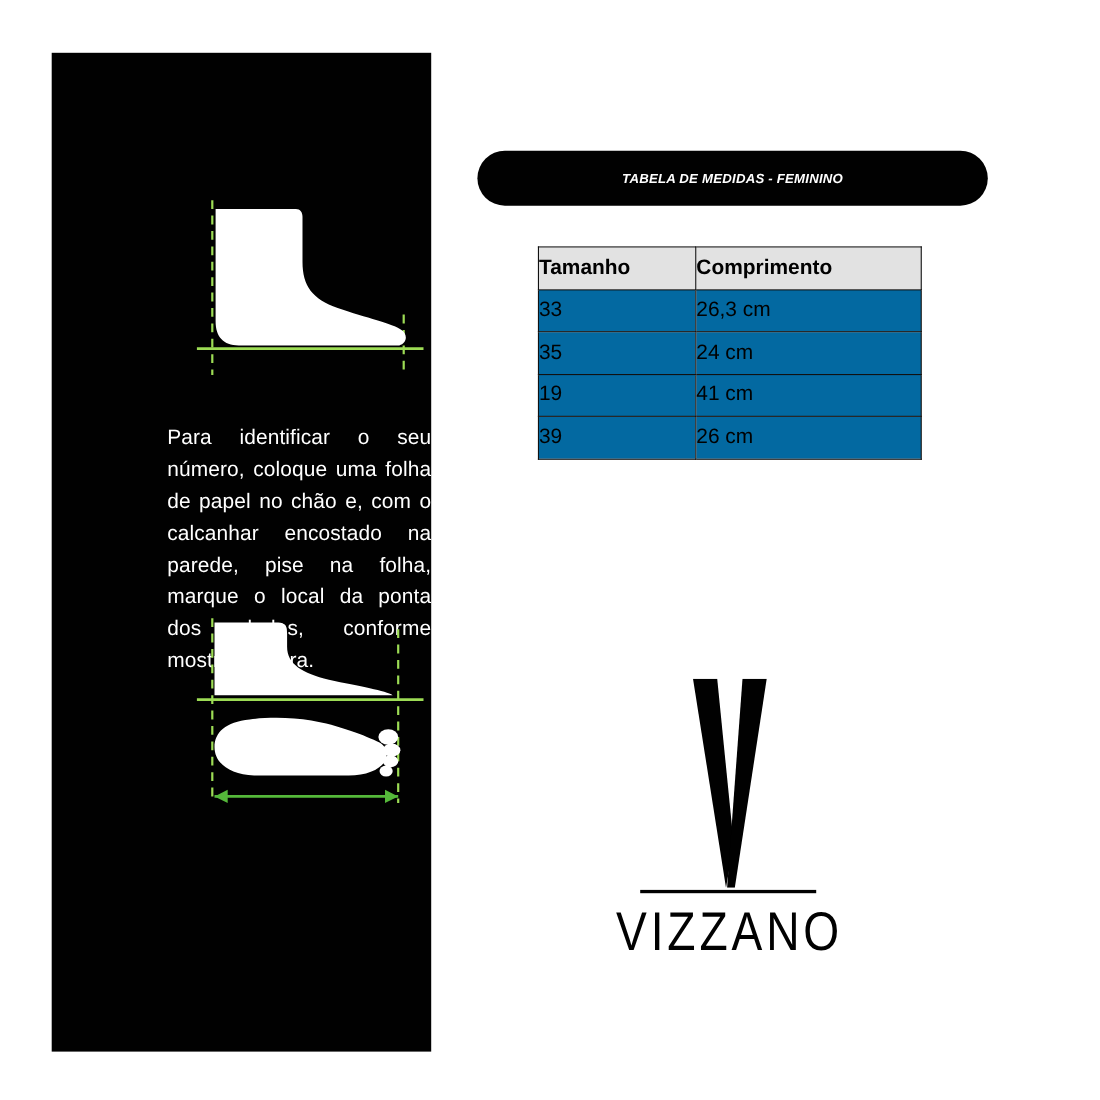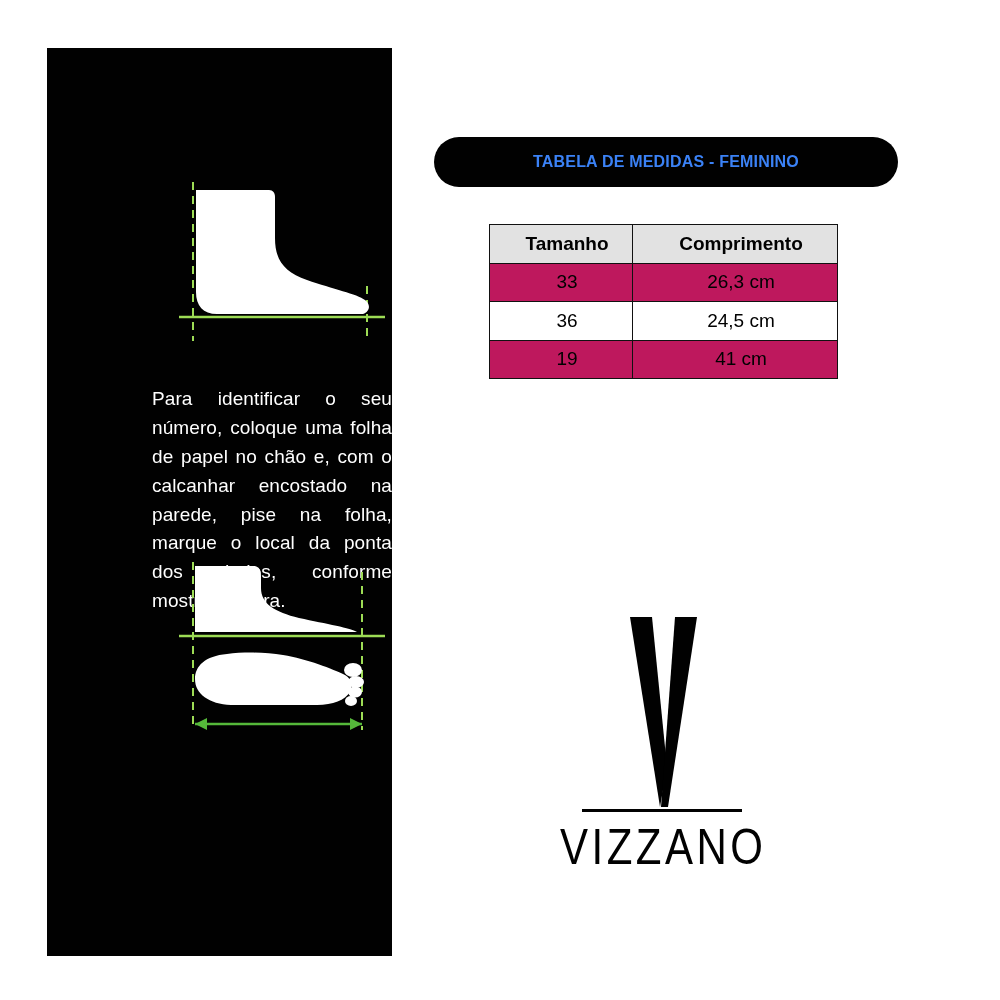--- a/index.html
+++ b/index.html
@@ -61,53 +61,54 @@
     position: absolute;
     left: 434px; top: 137px;
     width: 464px; height: 50px;
     background: #010101;
     border-radius: 26px;
     display: flex;
     align-items: center;
     justify-content: center;
   }
   .title-pill span {
-    color: #3b82f6;
-    font-size: 16px;
+    color: #ffffff;
+    font-size: 12px;
     font-weight: bold;
     letter-spacing: .2px;
+    font-style: italic;
   }
 
   .size-table {
     position: absolute;
     left: 489px; top: 224px;
     width: 348px;
     border-collapse: collapse;
     table-layout: fixed;
   }
   .size-table th, .size-table td {
     border: 1.5px solid #111111;
     height: 38.5px;
-    padding: 0 0 0 12px;
+    padding: 0 0 0 0;
     font-size: 19px;
     color: #010101;
-    text-align: center;
+    text-align: left;
     font-weight: normal;
     vertical-align: middle;
     background: #ffffff;
     overflow: hidden;
     white-space: nowrap;
   }
   .size-table th {
     font-weight: bold;
     background: #e2e2e2;
     font-size: 19px;
   }
   .size-table tr.alt td {
-    background: #be185d;
+    background: #0369a1;
   }
   .size-table col.c1 { width: 143px; }
   .size-table col.c2 { width: 205px; }
 
   
   .logo-wrap {
     position: absolute;
     left: 560px; top: 617px;
     width: 205px; height: 275px;
   }
@@ -214,27 +215,31 @@
       <tr>
         <th>Tamanho</th>
         <th>Comprimento</th>
       </tr>
     </thead>
     <tbody>
       <tr class="alt">
         <td>33</td>
         <td>26,3 cm</td>
       </tr>
-      <tr>
-        <td>36</td>
-        <td>24,5 cm</td>
+      <tr class="alt">
+        <td>35</td>
+        <td>24 cm</td>
       </tr>
       <tr class="alt">
         <td>19</td>
         <td>41 cm</td>
+      </tr>
+      <tr class="alt">
+        <td>39</td>
+        <td>26 cm</td>
       </tr>
     </tbody>
   </table>
 
   <div class="logo-wrap">
     <svg class="logo-v" viewBox="0 0 205 190" aria-hidden="true">
       <polygon points="68,0 93,0 118,0 143,0 108,190 101,190" fill="#010101" opacity="0"></polygon>
       <polygon points="70,0 92,0 107,150 100,190" fill="#010101"></polygon>
       <polygon points="115,0 137,0 108,190 101,190" fill="#010101"></polygon>
     </svg>

